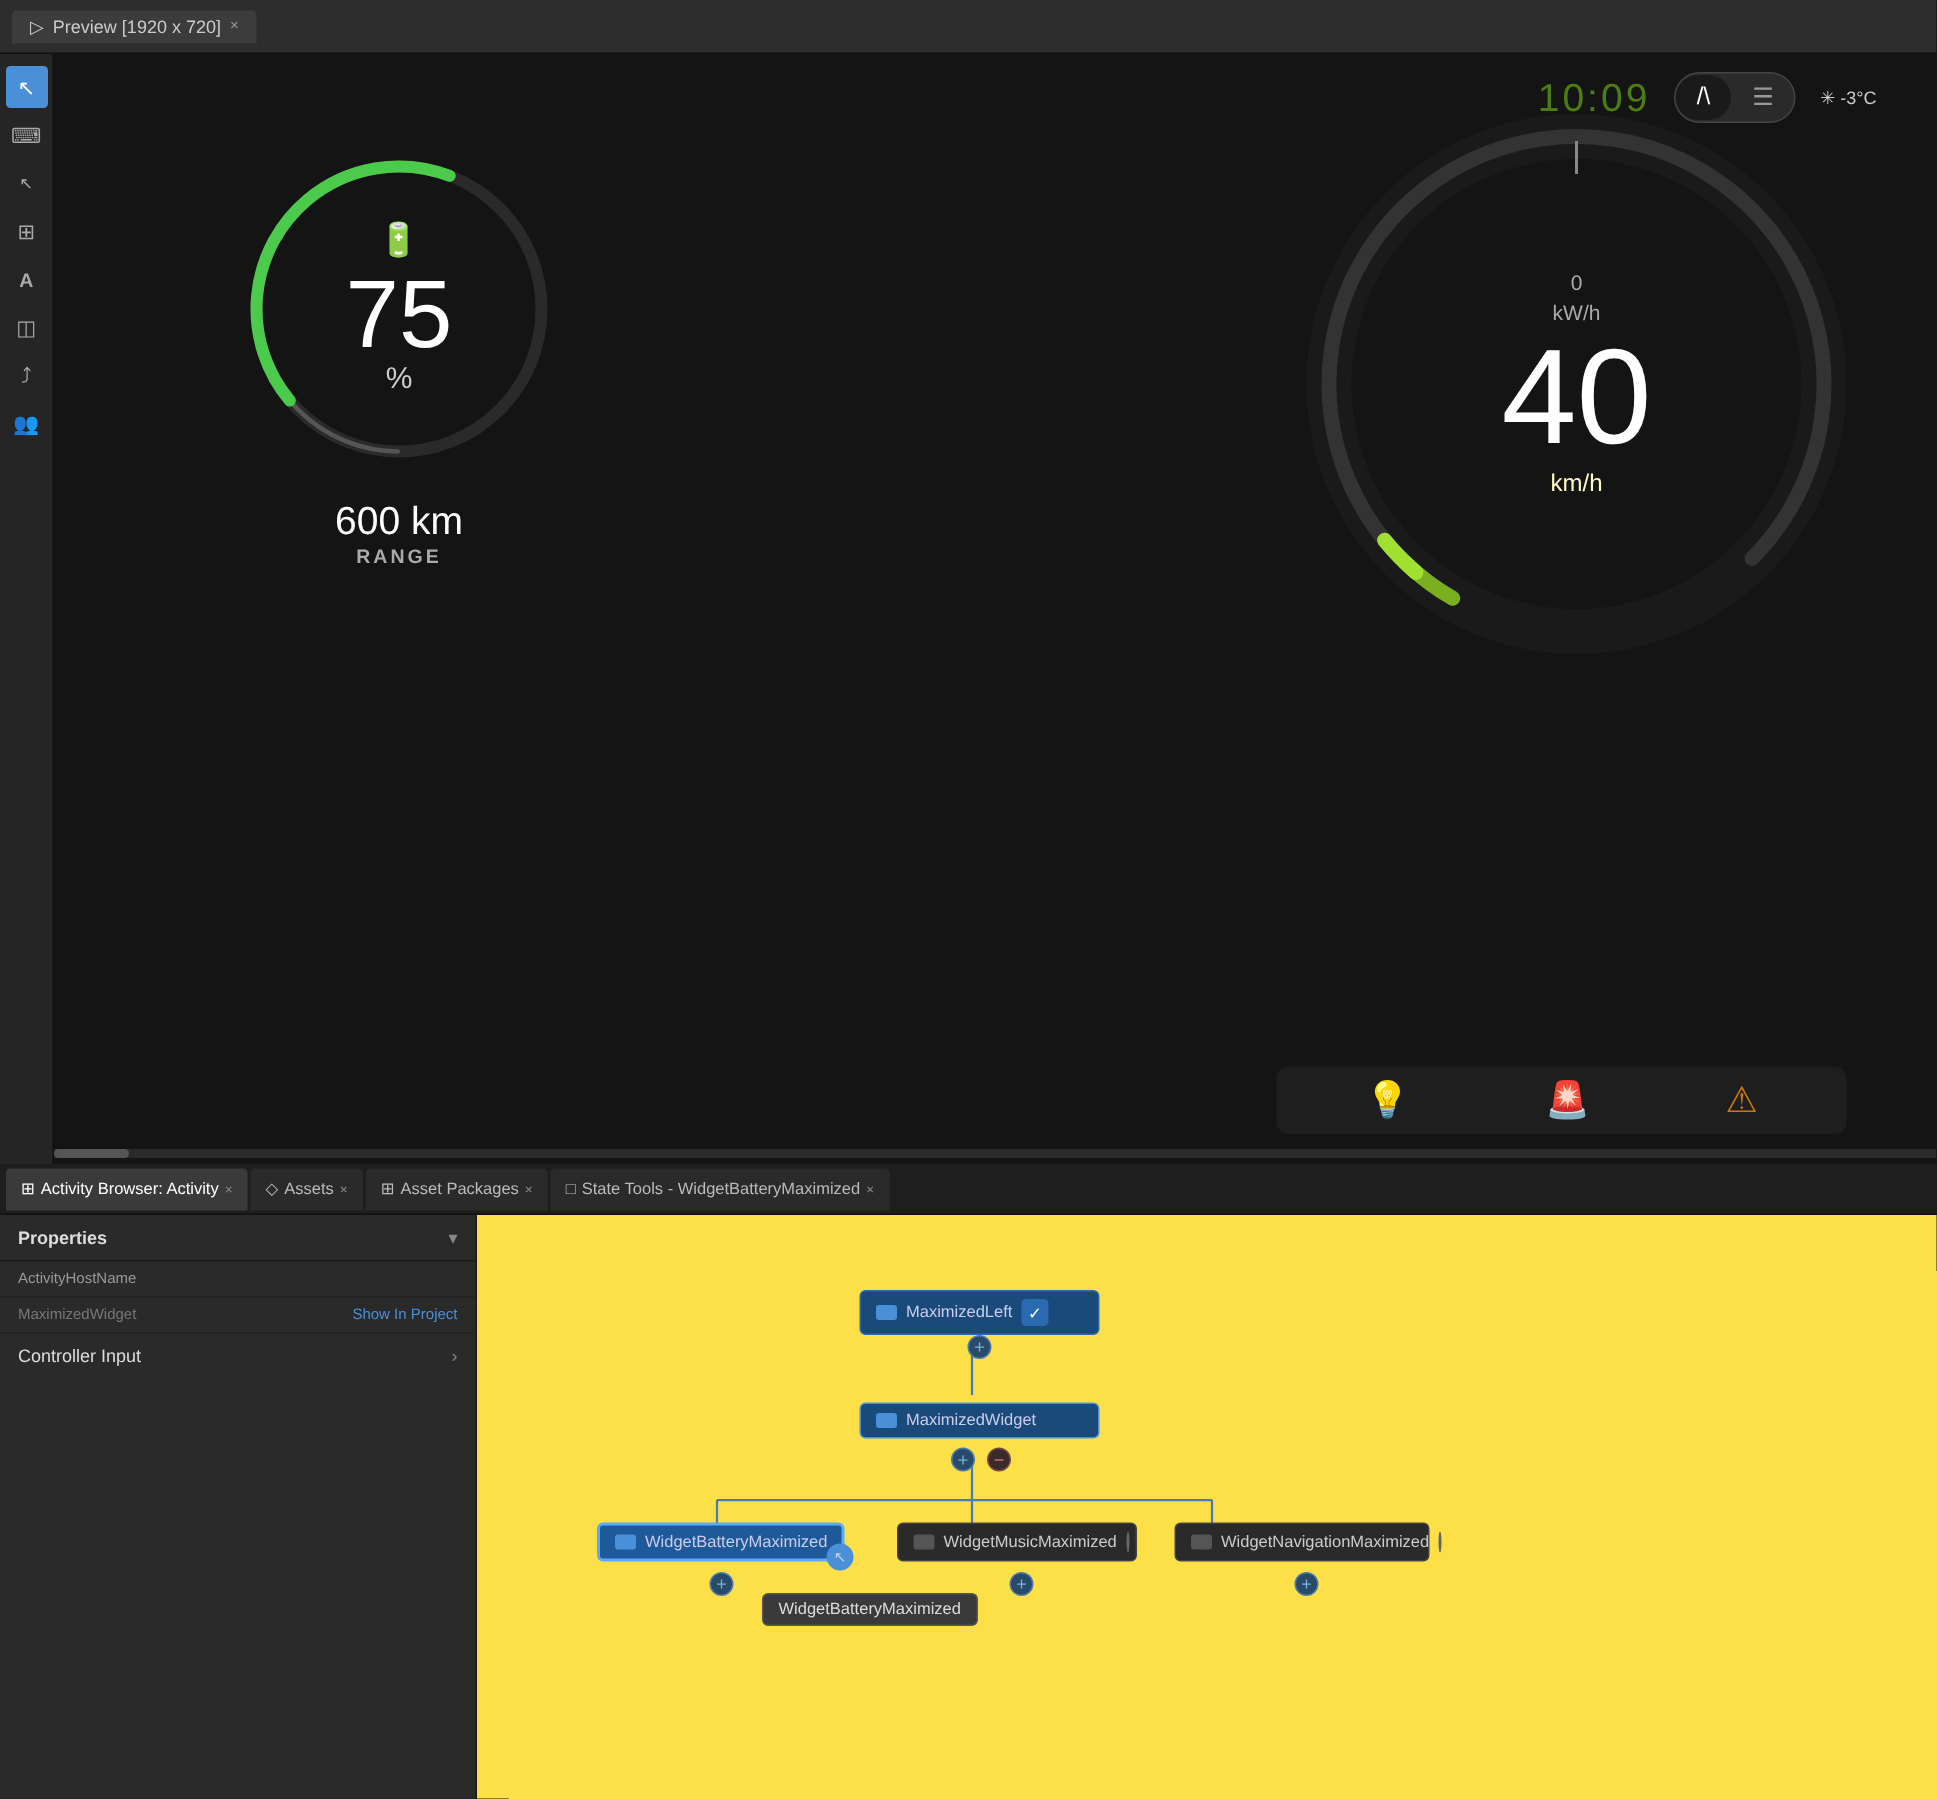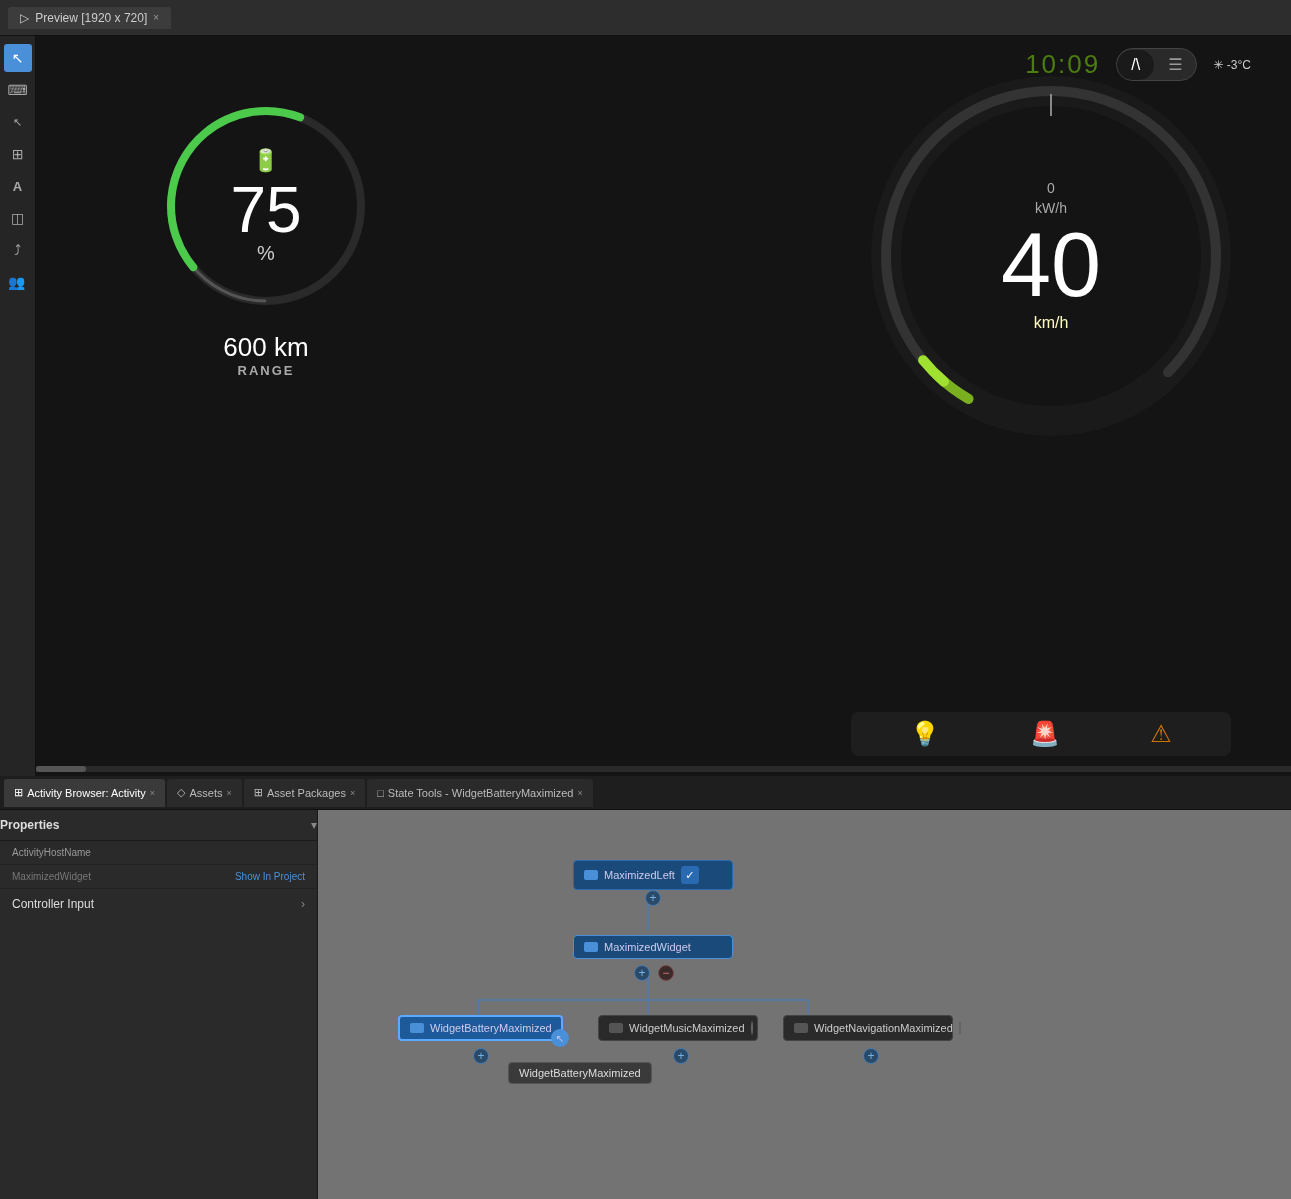--- a/index.html
+++ b/index.html
@@ -313,21 +313,21 @@
       top: 34px;
       width: 318px;
       bottom: 0;
       background: #2a2a2a;
       border-right: 1px solid #1a1a1a;
     }
     .prop-header {
       display: flex;
       align-items: center;
       justify-content: space-between;
-      padding: 8px 0;
+      padding: 8px 12px;
       border-bottom: 1px solid #1a1a1a;
       cursor: pointer;
     }
     .prop-header-title {
       font-size: 12px;
       font-weight: 600;
       color: #ddd;
     }
     .prop-row {
       display: flex;
@@ -361,21 +361,21 @@
       font-size: 12px;
     }
 
     
     .state-canvas {
       position: absolute;
       left: 318px;
       top: 34px;
       right: 0;
       bottom: 0;
-      background: #737373;
+      background: #fde047;
       overflow: hidden;
     }
 
     
     .node-container {
       position: absolute;
       top: 20px;
       left: 0;
       right: 0;
       bottom: 0;

